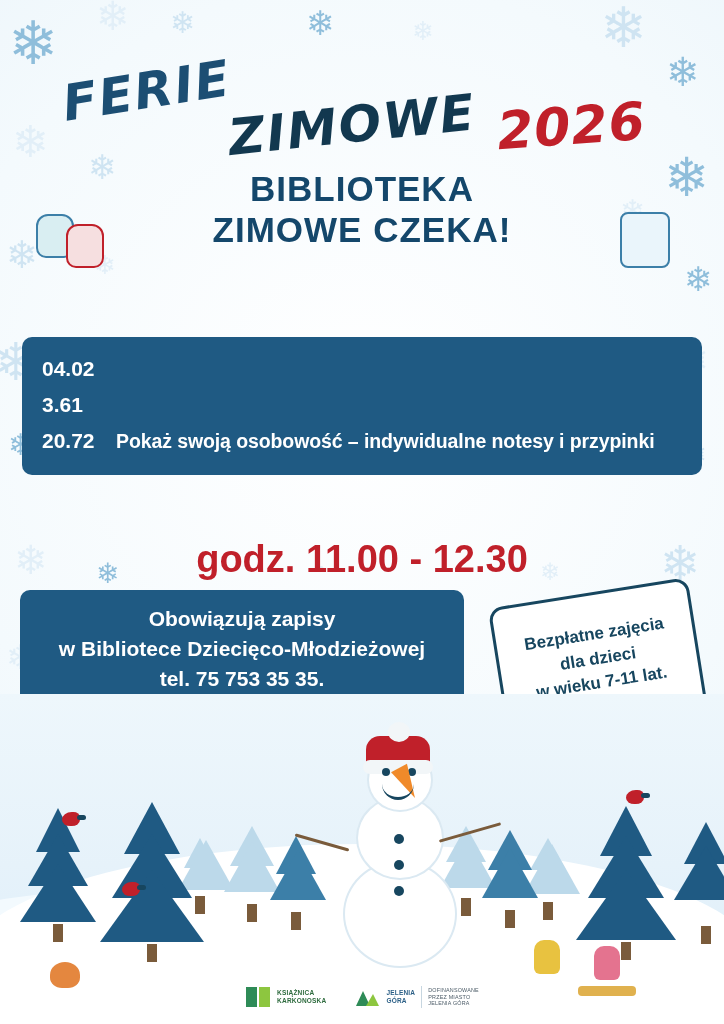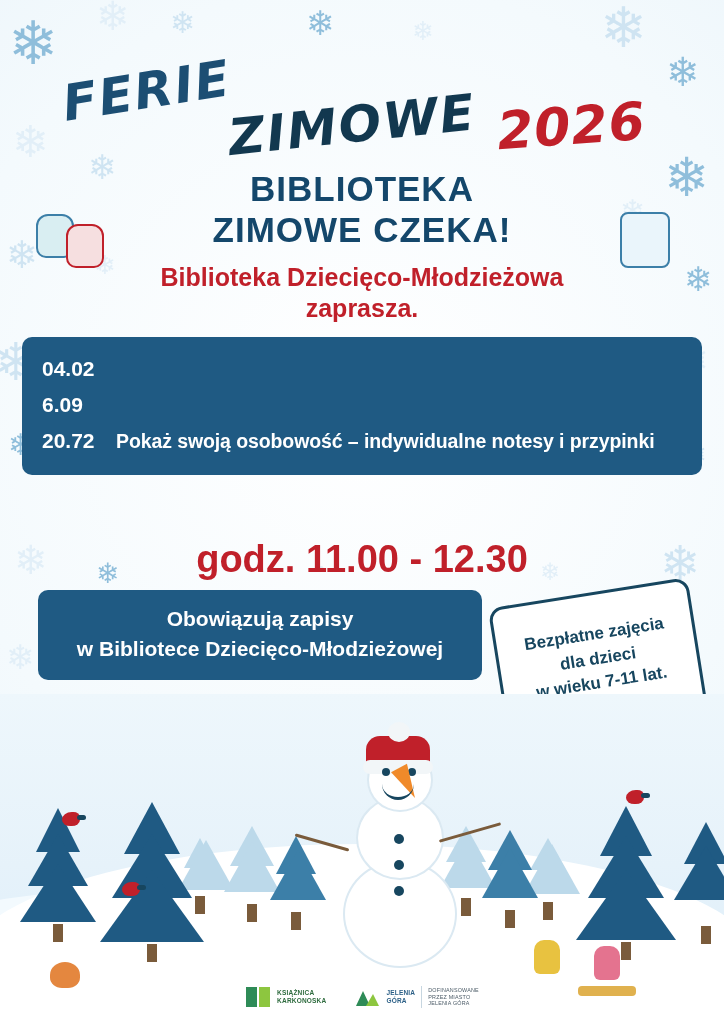--- a/index.html
+++ b/index.html
@@ -144,21 +144,21 @@
     width: 724px;
     text-align: center;
     font-size: 38px;
     font-weight: bold;
     color: #c0202a;
   }
 
   
   .reg-box {
     position: absolute;
-    left: 38px;
+    left: 20px;
     top: 590px;
     width: 444px;
     background: #1f5a83;
     border-radius: 10px;
     padding: 14px 10px 16px 10px;
     box-sizing: border-box;
     text-align: center;
   }
   .reg-line {
     color: #ffffff;
@@ -495,43 +495,40 @@
     <div class="word-ferie">FERIE</div>
     <div class="word-zimowe">ZIMOWE</div>
     <div class="word-year">2026</div>
   </div>
 
   <div class="subtitle">
     <div>BIBLIOTEKA</div>
     <div>ZIMOWE CZEKA!</div>
   </div>
 
-  <div class="organizer">
-    <div>Biblioteka Dziecięco-Młodzieżowa</div>
-    <div>zaprasza.</div>
-  </div>
 
   <div class="events">
     <div class="event-row">
       <span class="event-date">04.02</span>
     </div>
     <div class="event-row">
-      <span class="event-date">6.09</span>
+      <span class="event-date">3.61</span>
     </div>
     <div class="event-row">
       <span class="event-date">20.72</span>
       <span class="event-text">Pokaż swoją osobowość – indywidualne notesy i przypinki</span>
     </div>
   </div>
 
   <div class="time">godz. 11.00 - 12.30</div>
 
   <div class="reg-box">
     <div class="reg-line">Obowiązują zapisy</div>
     <div class="reg-line">w Bibliotece Dziecięco-Młodzieżowej</div>
+    <div class="reg-line">tel. 75 753 35 35.</div>
   </div>
 
   <div class="bubble">
     <div class="bubble-text">
       <span>Bezpłatne zajęcia</span>
       <span>dla dzieci</span>
       <span>w wieku 7-11 lat.</span>
     </div>
     <div class="bubble-tail"></div>
   </div>

